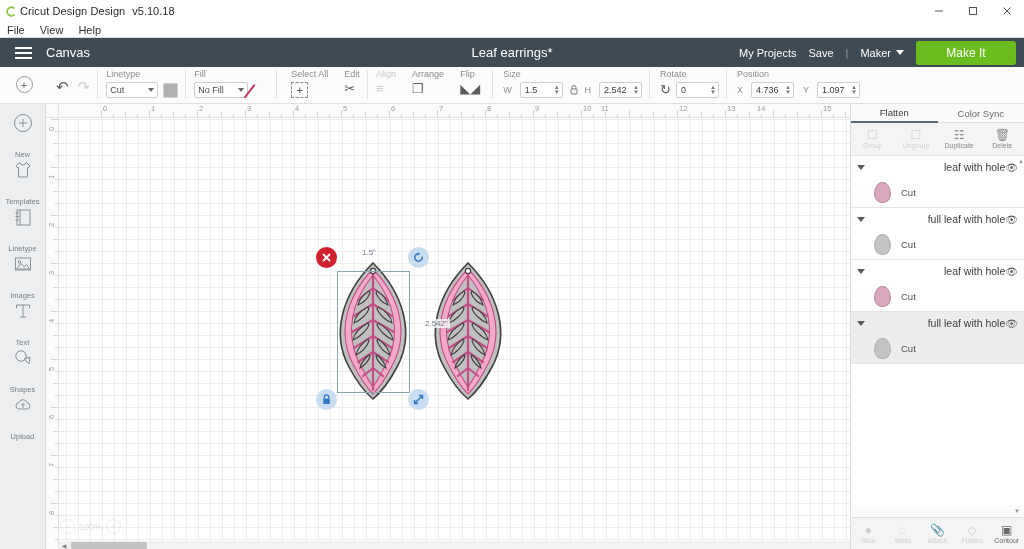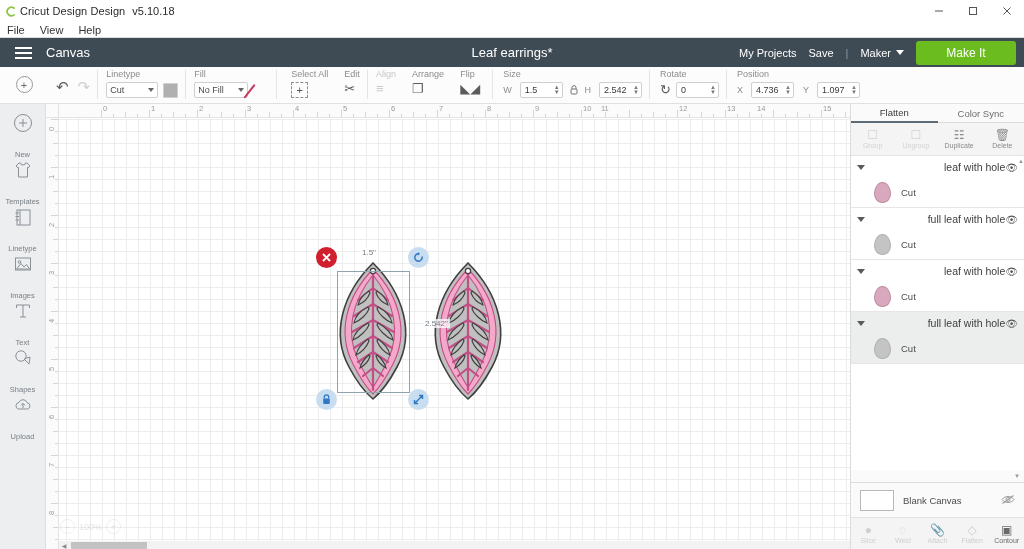--- a/index.html
+++ b/index.html
@@ -816,31 +816,20 @@
 
       <div class="panel-scroll">
         <div class="up">▲</div>
       </div>
     </div>
 
     <div style="height:12px;background:#fafafa;display:flex;align-items:center;justify-content:flex-end;padding-right:4px;">
       <span style="font-size:6px;color:#999;">▼</span>
     </div>
 
-    <div class="blankcanvas">
-      <span class="bc-swatch"></span>
-      <span class="bc-lbl">Blank Canvas</span>
-      <span class="bc-eye">
-        <svg width="14" height="11" viewBox="0 0 14 11">
-            <path d="M1 5.5 C4 1.5 10 1.5 13 5.5 C10 9.5 4 9.5 1 5.5 Z" fill="none" stroke="#9a9a9a" stroke-width="1"></path>
-            <circle cx="7" cy="5.5" r="2" fill="none" stroke="#9a9a9a" stroke-width="1"></circle>
-            <line x1="1.5" y1="9.5" x2="12.5" y2="1.5" stroke="#9a9a9a" stroke-width="1.1"></line>
-          </svg>
-      </span>
-    </div>
 
     <div class="bottomtools">
       <div class="bt-item">
         <span class="ic">●</span>
         <span class="lb">Slice</span>
       </div>
       <div class="bt-item">
         <span class="ic">◌</span>
         <span class="lb">Weld</span>
       </div>

